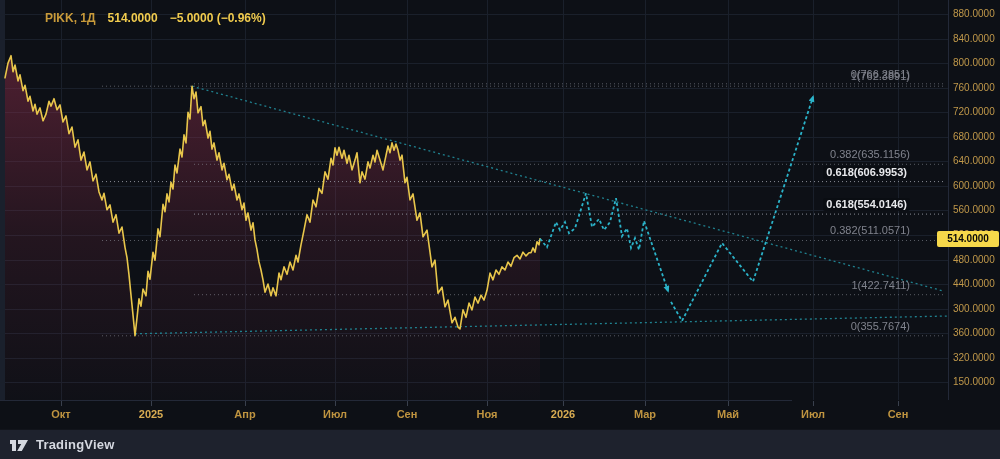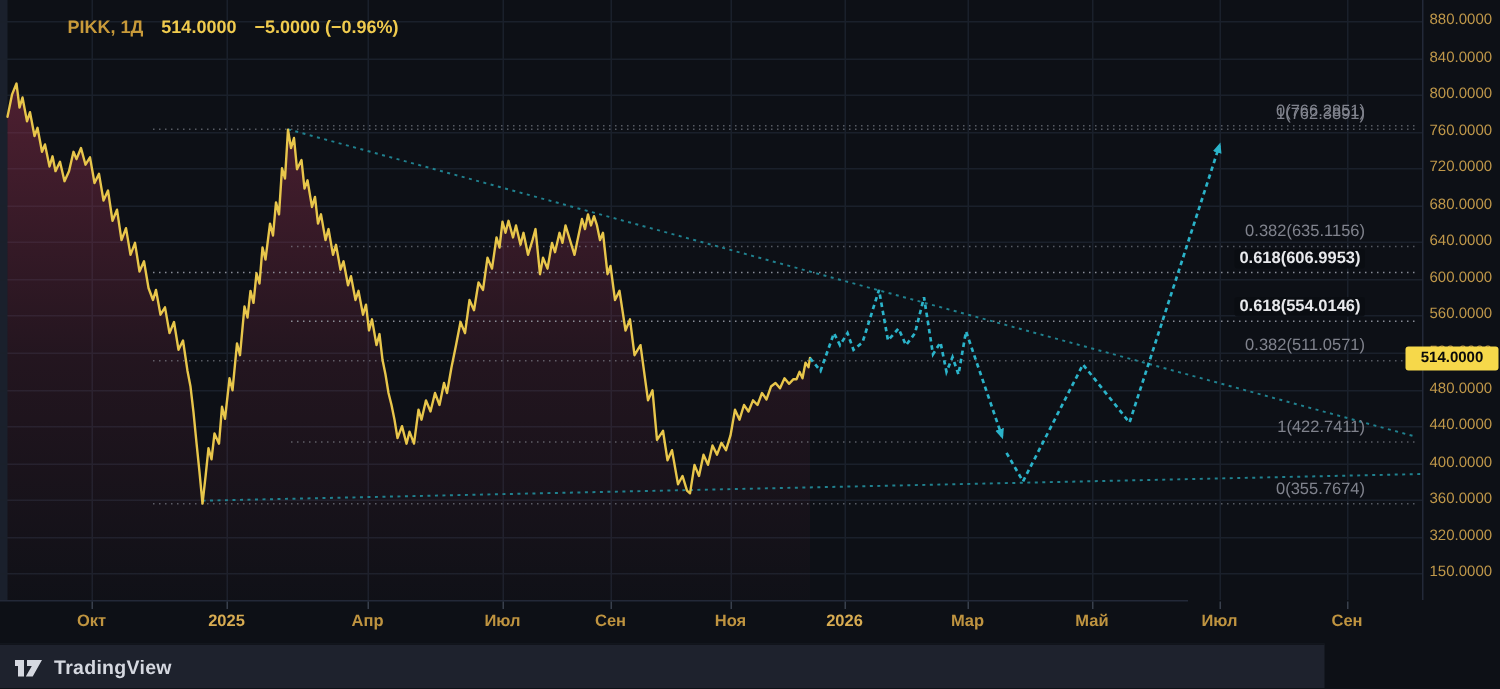--- a/index.html
+++ b/index.html
@@ -13,21 +13,21 @@
   .legend .chg{color:#f0cb4e;text-align:right;}
   .fib-label{position:absolute;right:66px;font-size:11px;color:#80838d;white-space:nowrap;z-index:4;line-height:13px;}
   .fib-label.emph{color:#e8e9ec;font-weight:700;background:rgba(10,13,18,.85);padding:0 3px;border-radius:2px;}
   .price-scale{position:absolute;left:948px;top:0;width:52px;height:400px;border-left:1px solid #232938;box-sizing:border-box;}
   .price-tick{position:absolute;left:4px;font-size:10px;font-weight:400;color:#c0984a;white-space:nowrap;}
   .price-badge{position:absolute;left:-12px;width:62px;height:16px;background:#f6d84a;color:#0a0a0a;font-size:10px;font-weight:700;text-align:center;line-height:16px;border-radius:2px;z-index:6;}
   .time-axis{position:absolute;left:0;top:400px;width:792px;height:29px;border-top:1px solid #232938;box-sizing:border-box;}
   .time-tick-label{position:absolute;top:7px;transform:translateX(-50%);font-size:11px;font-weight:700;color:#bf9440;white-space:nowrap;}
   .time-tick-label.bold{color:#d8ac52;}
   .time-tick-mark{position:absolute;top:0;width:1px;height:5px;background:#39404d;}
-  .toolbar{position:absolute;left:0;top:429px;width:883px;height:30px;background:#1e222d;border-top:1px solid #11141b;box-sizing:border-box;display:flex;align-items:center;padding-left:10px;gap:7px;}
+  .toolbar{position:absolute;left:0;top:429px;width:1000px;height:30px;background:#1e222d;border-top:1px solid #11141b;box-sizing:border-box;display:flex;align-items:center;padding-left:10px;gap:7px;}
   .brand-name{color:#d5d8e0;font-size:13px;font-weight:700;letter-spacing:.2px;}
   .brand-logo{display:inline-flex;}
 </style>
 </head>
 <body>
 
 <div class="app">
 
   <div class="chart-pane">
     <div class="left-strip"></div>
@@ -108,21 +108,21 @@
       <div class="price-tick" style="top: 57px;">800.0000</div>
       <div class="price-tick" style="top: 82px;">760.0000</div>
       <div class="price-tick" style="top: 106px;">720.0000</div>
       <div class="price-tick" style="top: 131px;">680.0000</div>
       <div class="price-tick" style="top: 155px;">640.0000</div>
       <div class="price-tick" style="top: 180px;">600.0000</div>
       <div class="price-tick" style="top: 204px;">560.0000</div>
       <div class="price-tick" style="top: 229px;">520.0000</div>
       <div class="price-tick" style="top: 254px;">480.0000</div>
       <div class="price-tick" style="top: 278px;">440.0000</div>
-      <div class="price-tick" style="top: 303px;">400.0000</div>
+      <div class="price-tick" style="top: 303px;">300.0000</div>
       <div class="price-tick" style="top: 327px;">360.0000</div>
       <div class="price-tick" style="top: 352px;">320.0000</div>
       <div class="price-tick" style="top: 376px;">150.0000</div>
     </div>
 
   <div class="time-axis" id="time-axis">
       <div class="time-tick-mark" style="left: 61px;"></div>
       <div class="time-tick-label" style="left: 61px;">Окт</div>
       <div class="time-tick-mark" style="left: 151px;"></div>
       <div class="time-tick-label bold" style="left: 151px;">2025</div>

